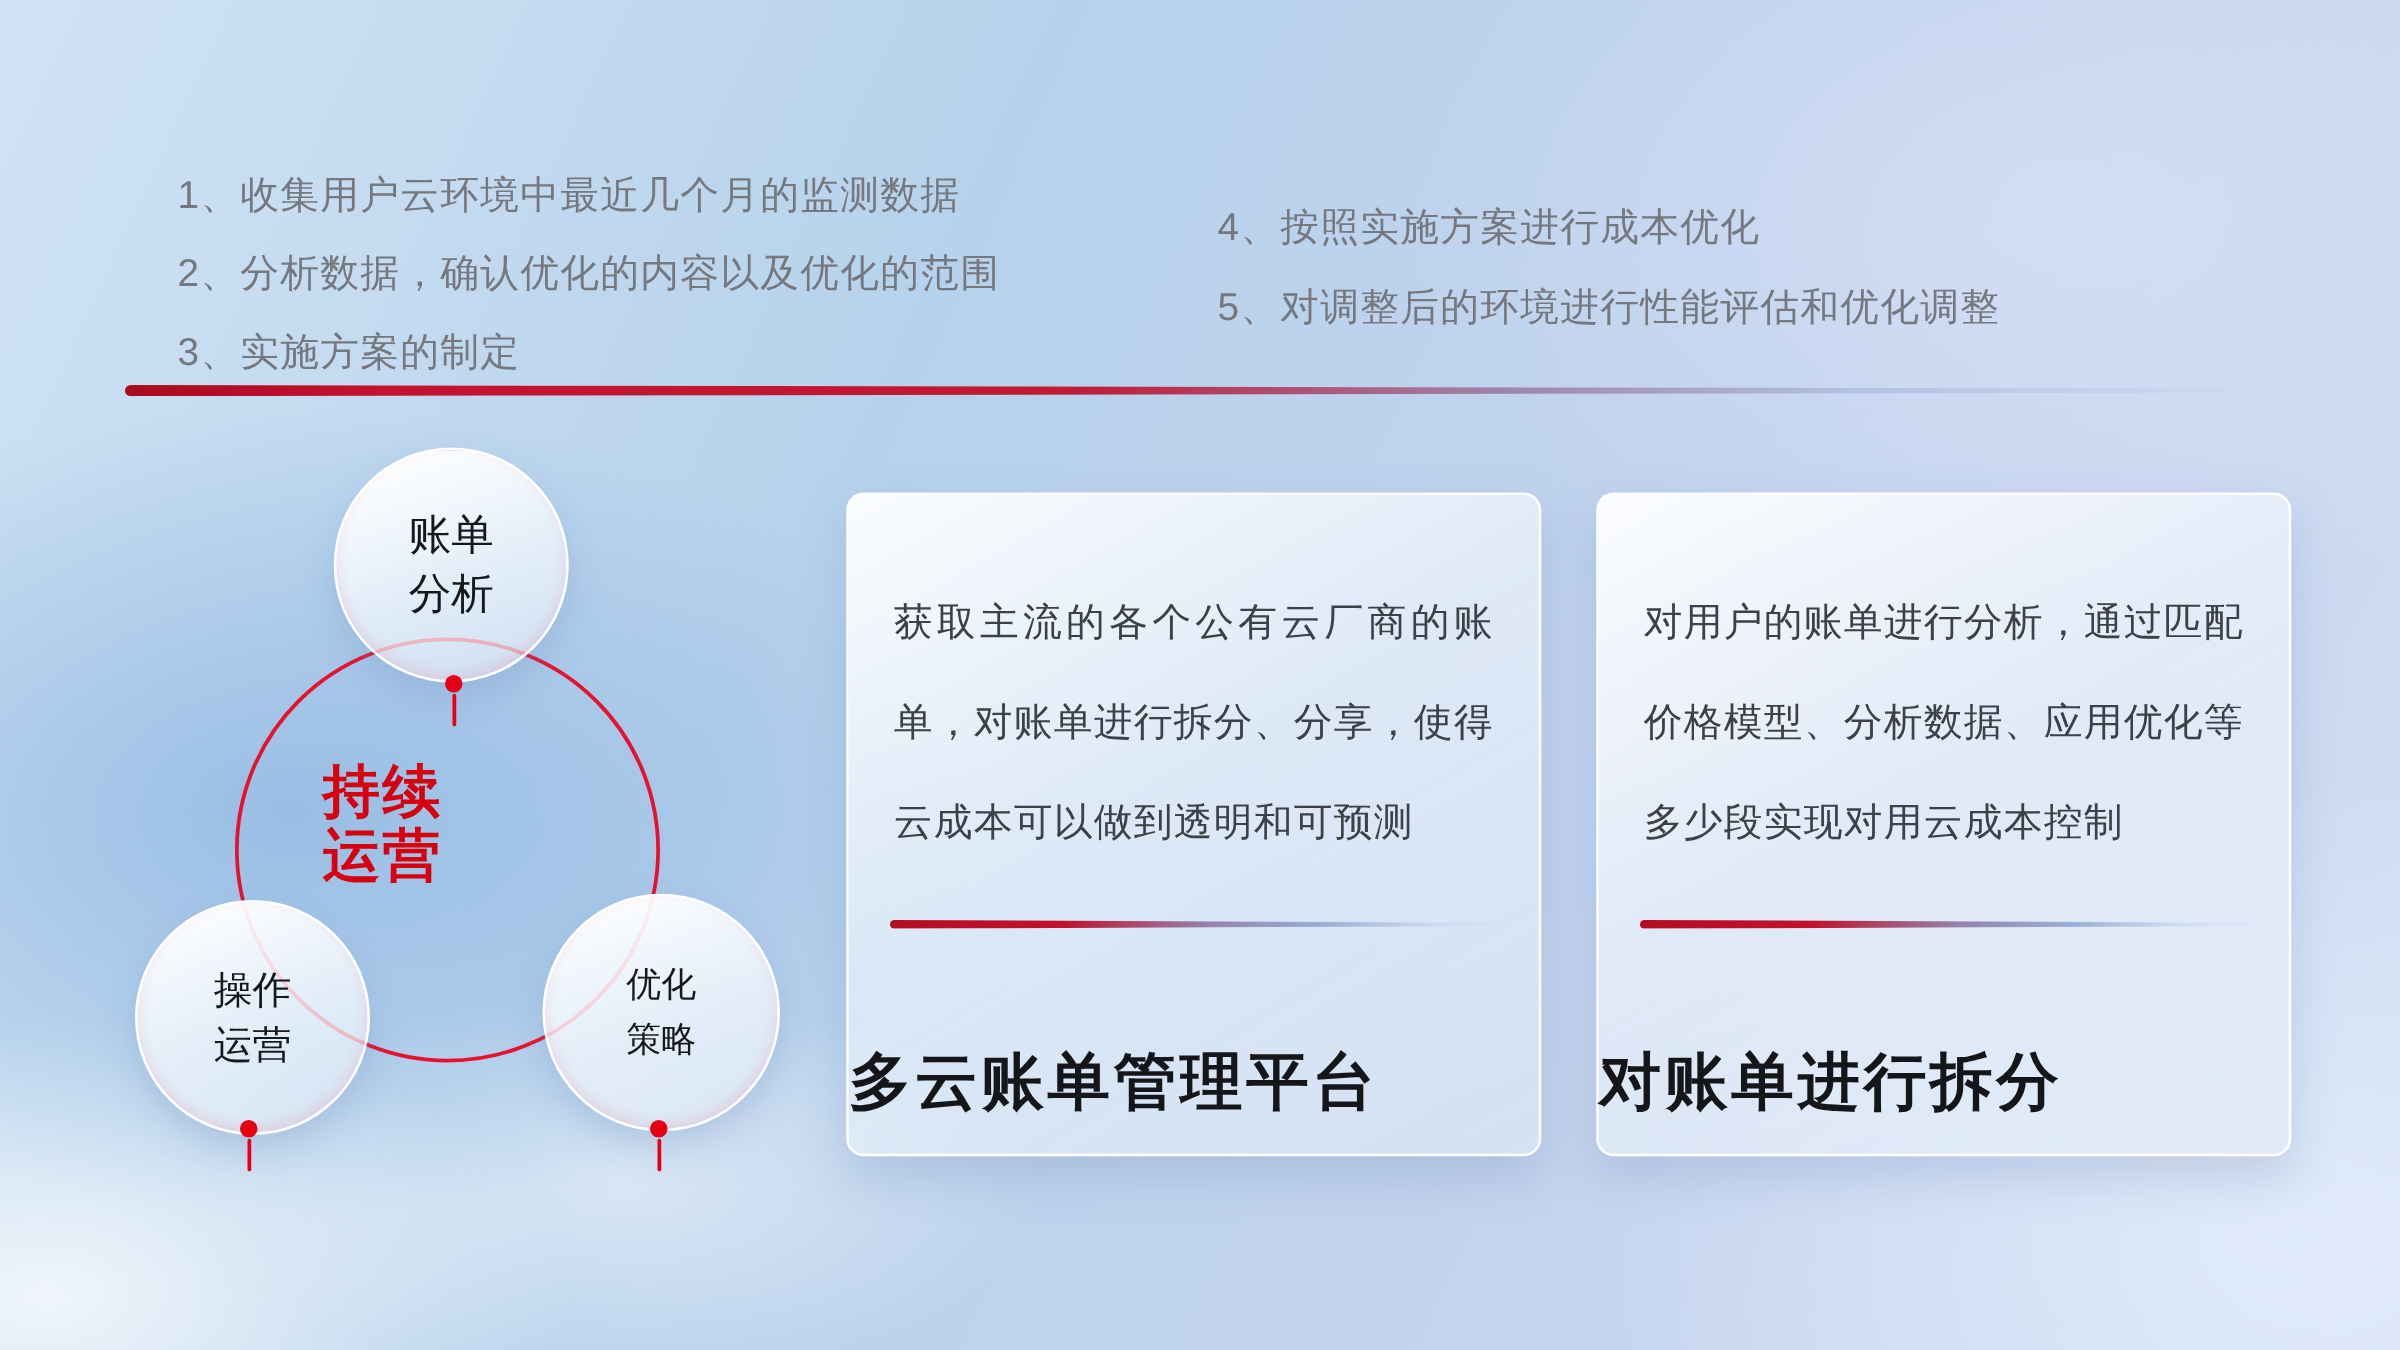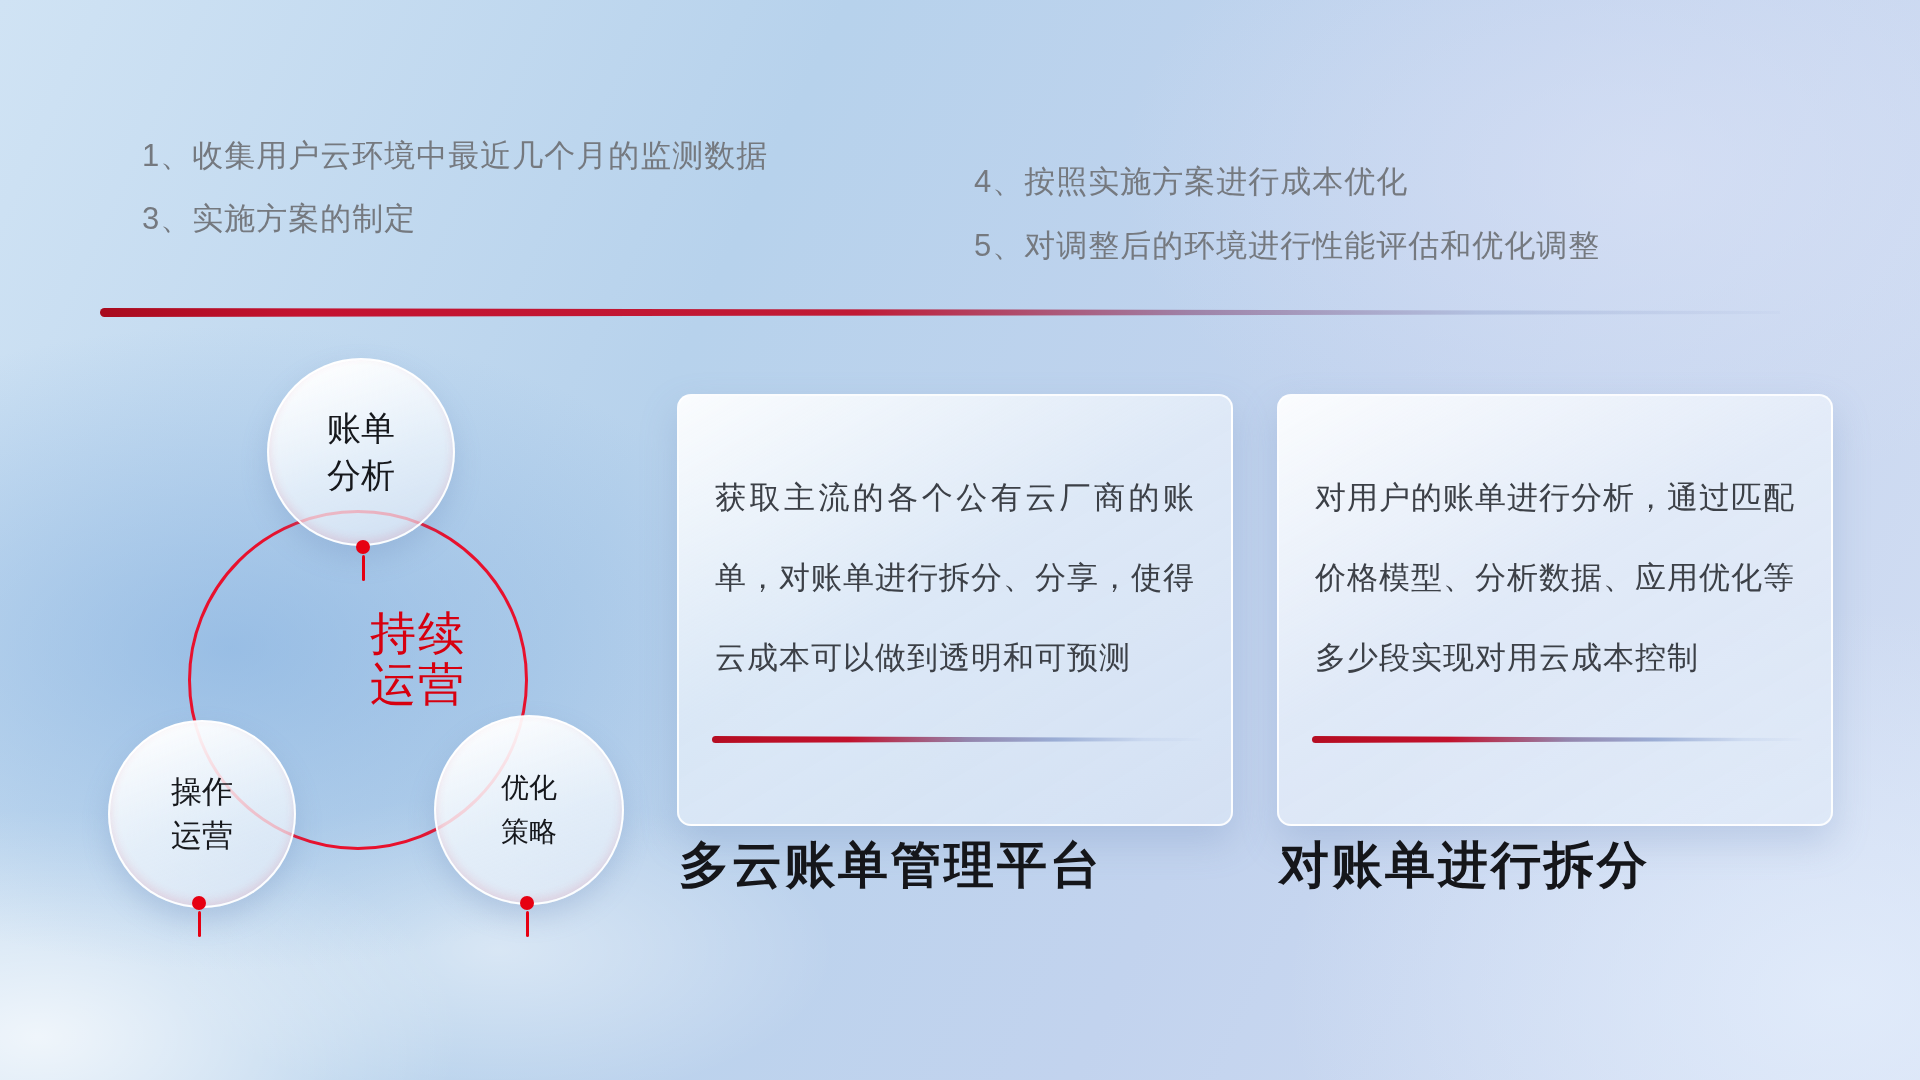--- a/index.html
+++ b/index.html
@@ -61,41 +61,41 @@
     background: linear-gradient(160deg, rgba(255,255,255,0.96) 10%, rgba(240,246,252,0.78) 55%, rgba(224,233,246,0.66) 100%);
     border:2px solid rgba(255,255,255,0.92);
     box-shadow: 0 12px 26px rgba(110,140,185,0.28), inset 0 -4px 10px rgba(225,60,85,0.14);
     color:#16181c; font-weight:400;
   }
   .circle-top   { left:267px; top:358px; width:188px; height:188px; font-size:34px; line-height:47px; }
   .circle-left  { left:108px; top:720px; width:188px; height:188px; font-size:31px; line-height:44px; }
   .circle-right { left:434px; top:715px; width:190px; height:190px; font-size:28px; line-height:44px; }
   .center-label {
     position:absolute; left:258px; top:608px; width:208px;
-    text-align:right; white-space:pre-line;
-    color:#d7000f; font-size:46px; line-height:51px; font-weight:400;
+    text-align:left; white-space:pre-line;
+    color:#d7000f; font-size:46px; line-height:51px; font-weight:700;
     letter-spacing:2px;
   }
   .dot {
     position:absolute; width:14px; height:14px; border-radius:50%;
     background:#e60012;
   }
   .dot-top   { left:356px; top:540px; }
   .dot-left  { left:192px; top:896px; }
   .dot-right { left:520px; top:896px; }
   .tail {
     position:absolute; width:3px; height:26px; background:#e60012; border-radius:2px;
   }
   .tail-top   { left:362px; top:555px; }
   .tail-left  { left:198px; top:911px; }
   .tail-right { left:526px; top:911px; }
 
   
   .card {
-    position:absolute; top:394px; width:556px; height:432px;
+    position:absolute; top:394px; width:556px; height:531px;
     border-radius:14px;
     background: linear-gradient(150deg, rgba(255,255,255,0.93) 0%, rgba(242,247,253,0.6) 45%, rgba(226,236,248,0.55) 100%);
     border:2px solid rgba(255,255,255,0.88);
     box-shadow: 0 16px 36px rgba(110,140,185,0.28);
   }
   .card-1 { left:677px; }
   .card-2 { left:1277px; }
   .card-body {
     position:absolute; left:36px; right:36px; top:62px;
     font-size:31px; line-height:80px; color:#3c4047;
@@ -118,20 +118,21 @@
     color:#15161a; letter-spacing:3px;
   }
 </style>
 </head>
 <body>
 
 <div class="slide">
 
   <div class="steps-left">
     <div>1、收集用户云环境中最近几个月的监测数据</div>
+    <div>2、分析数据，确认优化的内容以及优化的范围</div>
     <div>3、实施方案的制定</div>
   </div>
 
   <div class="steps-right">
     <div>4、按照实施方案进行成本优化</div>
     <div>5、对调整后的环境进行性能评估和优化调整</div>
   </div>
 
   <div class="main-divider"></div>
 

